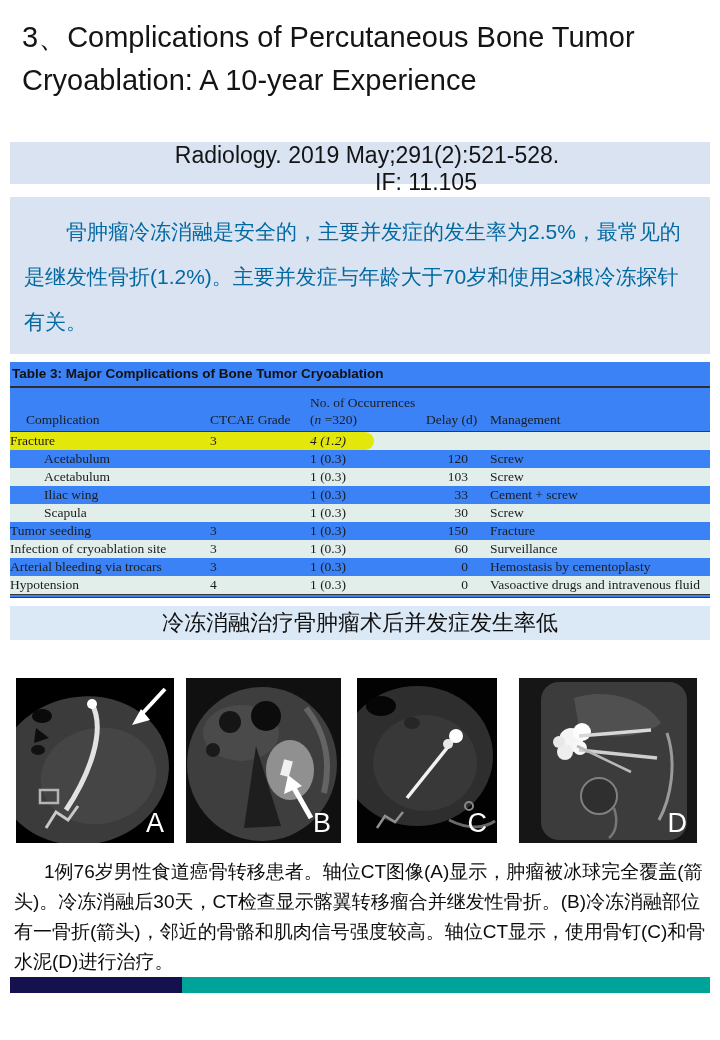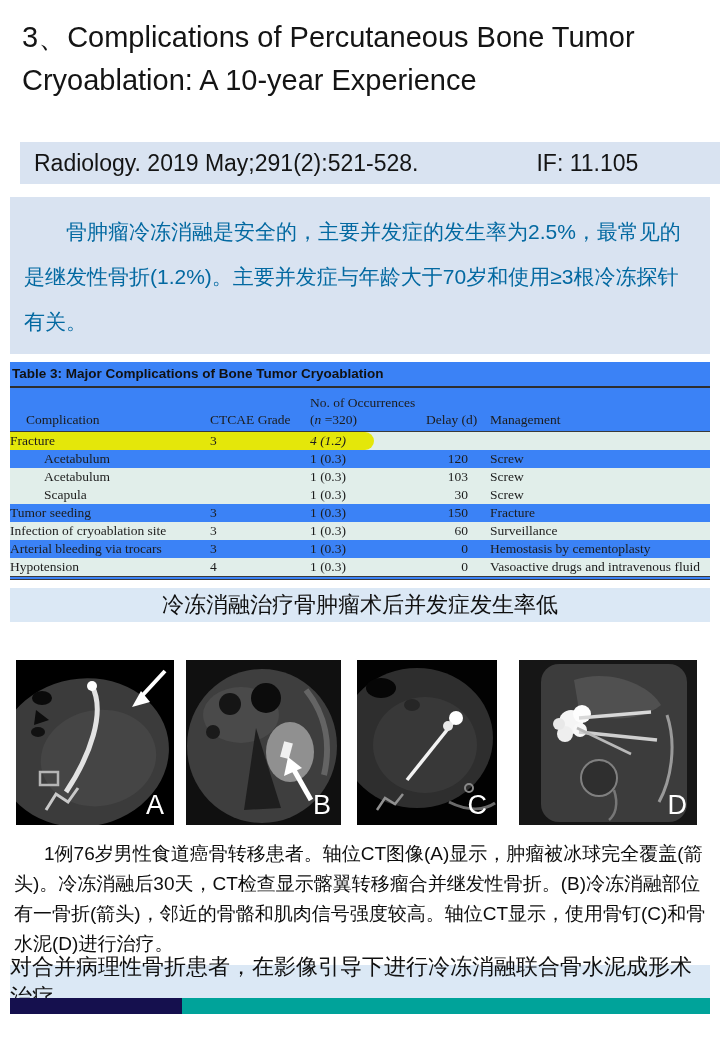--- a/index.html
+++ b/index.html
@@ -10,23 +10,23 @@
     font-family:"Liberation Sans", sans-serif; color:#1a1a1a;
   }
   
   .title {
     margin:16px 30px 0 22px;
     font-size:29px; line-height:43px; font-weight:normal; color:#141414;
     letter-spacing:0px;
   }
   
   .citation-bar {
-    margin:40px 10px 0 20px; height:42px; width:700px;
+    margin:40px 10px 0 10px; height:42px; width:700px;
     background:var(--bar_blue); display:flex; align-items:center;
-    font-size:23px; color:#141414; padding-left:14px;
+    font-size:23px; color:#141414; padding-left:14px;flex-direction:column;
   }
   .citation-bar .if { margin-left:118px; }
   
   .summary-block {
     margin:13px 10px 0 10px; width:700px; min-height:134px;
     background:var(--bar_blue); padding:12px 14px 10px 14px;
     font-size:21px; line-height:45px; color:#0369a1;
   }
   .summary-block p { text-indent:2em; }
   
@@ -151,20 +151,27 @@
           </tr>
 
           <tr class="shaded">
             <td class="c1 indent">Acetabulum</td>
             <td class="c2"></td>
             <td class="c3"><span class="hl-pill">1 (0.3)</span></td>
             <td class="c4">103</td>
             <td class="c5">Screw</td>
           </tr>
 
+          <tr>
+            <td class="c1 indent">Iliac wing</td>
+            <td class="c2"></td>
+            <td class="c3"><span class="hl-pill">1 (0.3)</span></td>
+            <td class="c4">33</td>
+            <td class="c5">Cement + screw</td>
+          </tr>
 
           <tr class="shaded">
             <td class="c1 indent">Scapula</td>
             <td class="c2"></td>
             <td class="c3"><span class="hl-pill">1 (0.3)</span></td>
             <td class="c4">30</td>
             <td class="c5">Screw</td>
           </tr>
 
           <tr>
@@ -290,23 +297,20 @@
       </svg>
       <span class="flabel">D</span>
     </div>
 
   </div>
 
   <div class="case-text">
     <p>1例76岁男性食道癌骨转移患者。轴位CT图像(A)显示，肿瘤被冰球完全覆盖(箭头)。冷冻消融后30天，CT检查显示髂翼转移瘤合并继发性骨折。(B)冷冻消融部位有一骨折(箭头)，邻近的骨骼和肌肉信号强度较高。轴位CT显示，使用骨钉(C)和骨水泥(D)进行治疗。</p>
   </div>
 
-  <div class="conclusion-bar">
-    <span>对合并病理性骨折患者，在影像引导下进行冷冻消融联合骨水泥成形术治疗</span>
-  </div>
 
   <div class="divider">
     <div class="seg-navy"></div>
     <div class="seg-teal"></div>
   </div>
 
   <div class="footer">
     
     
   </div>

